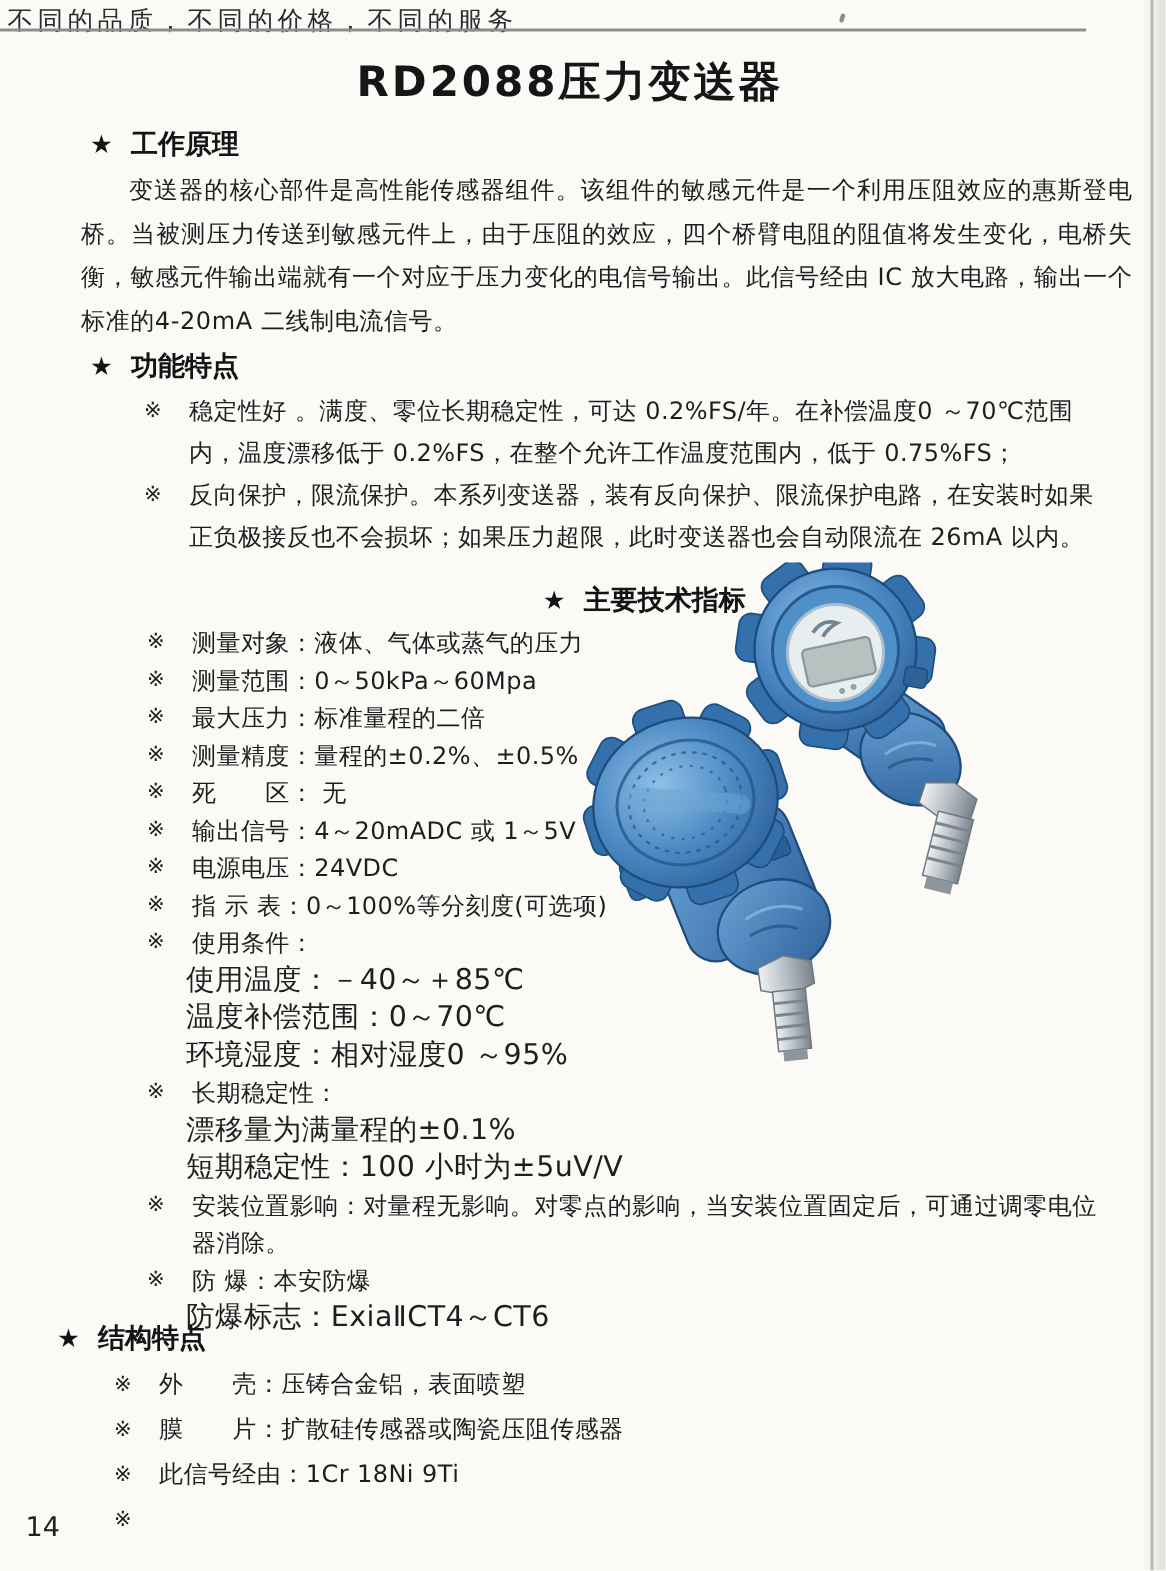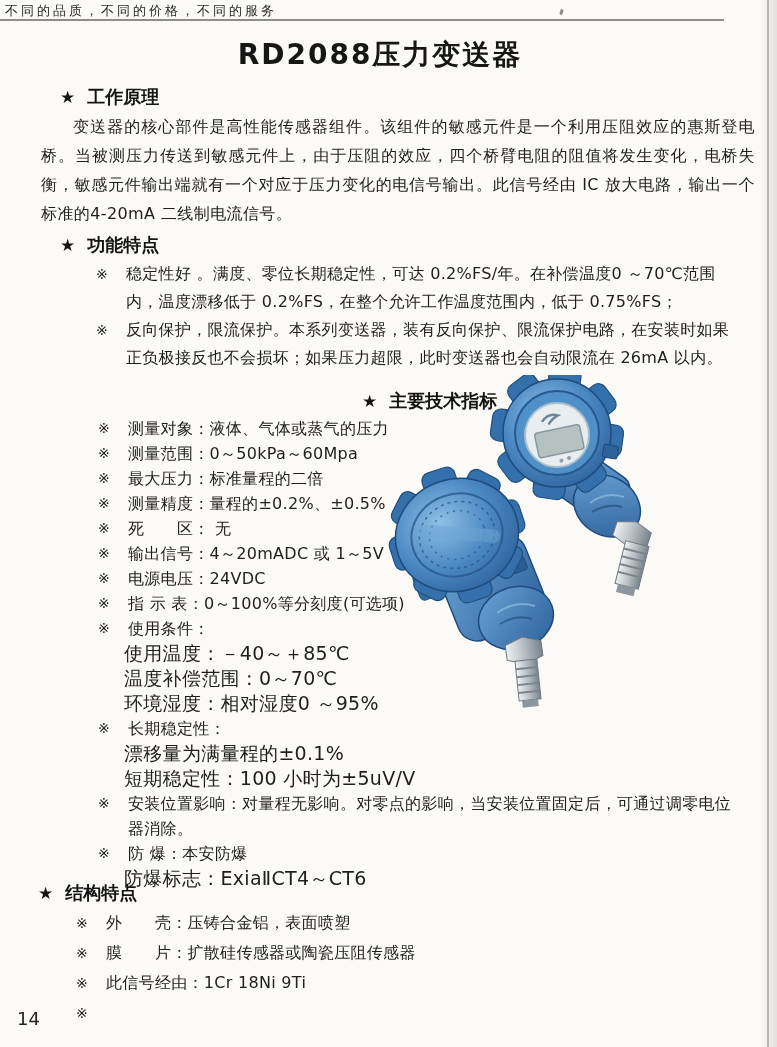--- a/index.html
+++ b/index.html
@@ -10,29 +10,29 @@
     color:#1e1e1e;
   }
   
   .edge-shade{position:absolute;top:0;right:0;width:16px;height:100%;
     background:linear-gradient(to right,rgba(120,120,120,0) 0%,rgba(110,110,110,.18) 100%);}
   .edge-line{position:absolute;top:0;right:8px;width:2px;height:100%;
     background:#a6a6a6;opacity:.75;}
   .speck{position:absolute;left:560px;top:9px;width:3px;height:6px;background:#6f6f6f;
     border-radius:2px;transform:rotate(18deg);opacity:.8;}
   
-  .hdr{position:absolute;left:5px;top:2px;font-size:13px;letter-spacing:3px;color:#2c2c2c;}
+  .hdr{position:absolute;left:5px;top:2px;font-size:17px;letter-spacing:3px;color:#2c2c2c;}
   .hdr-rule{position:absolute;left:0;top:19px;width:724px;height:2px;background:#8d8d8d;}
   .title{position:absolute;left:0;top:36px;width:760px;text-align:center;
     font-size:28px;font-weight:600;letter-spacing:2px;color:#161616;}
   
   .content{position:absolute;left:0;top:84px;width:777px;padding-left:22px;}
   .sec-h{margin:0 0 2px 38px;font-size:18px;font-weight:bold;line-height:26px;color:#141414;}
   .sec-h .star{margin-right:12px;font-size:17px;}
-  .para{margin:2px 44px 0 19px;font-size:16px;line-height:29px;text-indent:2em;
+  .para{margin:2px 44px 0 32px;font-size:16px;line-height:29px;text-indent:2em;
     text-align:justify;letter-spacing:.4px;}
   .rows2{margin:2px 0 0 74px;}
   .rows2 .row{display:flex;font-size:16px;line-height:28px;letter-spacing:.3px;}
   .rows3{margin:2px 0 0 76px;}
   .rows3 .row{display:flex;font-size:16px;line-height:25px;letter-spacing:.3px;}
   .row .mk{width:30px;flex:none;font-size:14px;}
   .row .tx{max-width:614px;}
   .sub{margin-left:26px;font-size:19px;line-height:25px;letter-spacing:.3px;}
   
   .sec4{position:absolute;left:0;top:880px;width:654px;}

